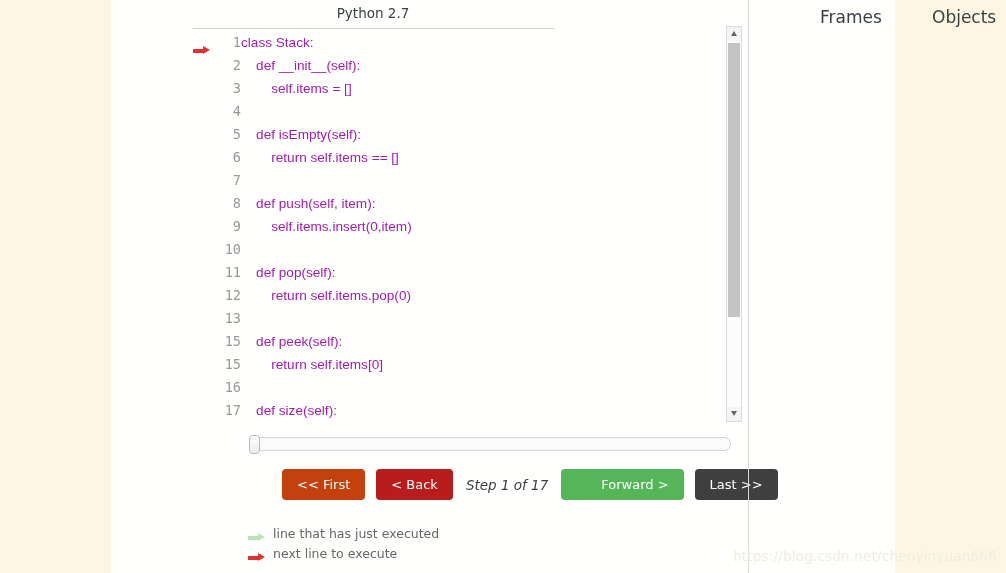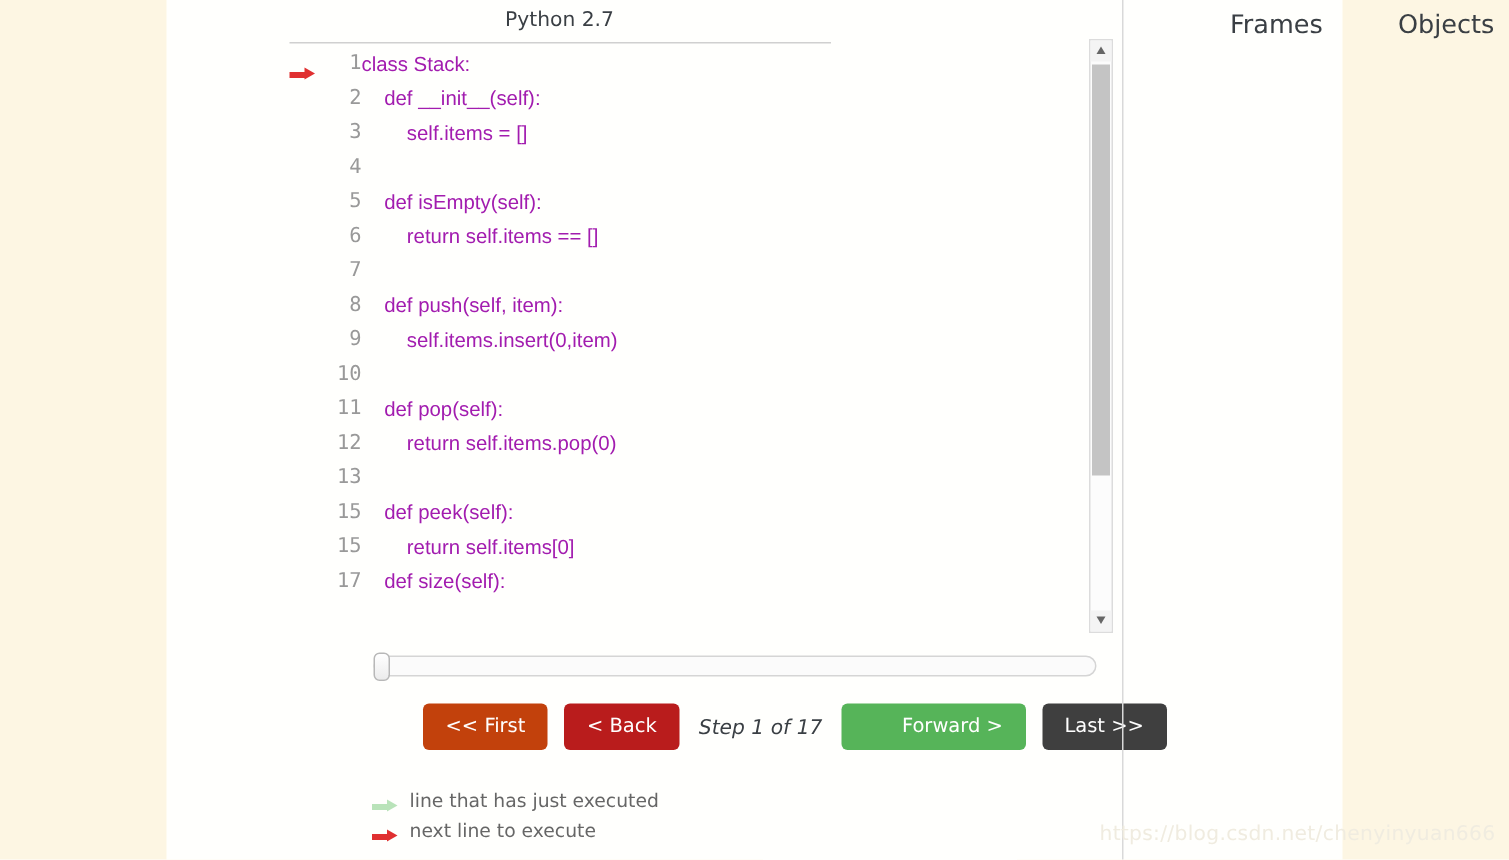--- a/index.html
+++ b/index.html
@@ -359,20 +359,25 @@
             </tr>
             <tr>
               <td class="arrow-cell"></td>
               <td class="lineno-cell">15</td>
               <td class="codeline-cell">    def peek(self):</td>
             </tr>
             <tr>
               <td class="arrow-cell"></td>
               <td class="lineno-cell">15</td>
               <td class="codeline-cell">        return self.items[0]</td>
+            </tr>
+            <tr>
+              <td class="arrow-cell"></td>
+              <td class="lineno-cell">16</td>
+              <td class="codeline-cell"></td>
             </tr>
             <tr>
               <td class="arrow-cell"></td>
               <td class="lineno-cell">17</td>
               <td class="codeline-cell">    def size(self):</td>
             </tr>
           </tbody>
       </table>
     </div>
 

